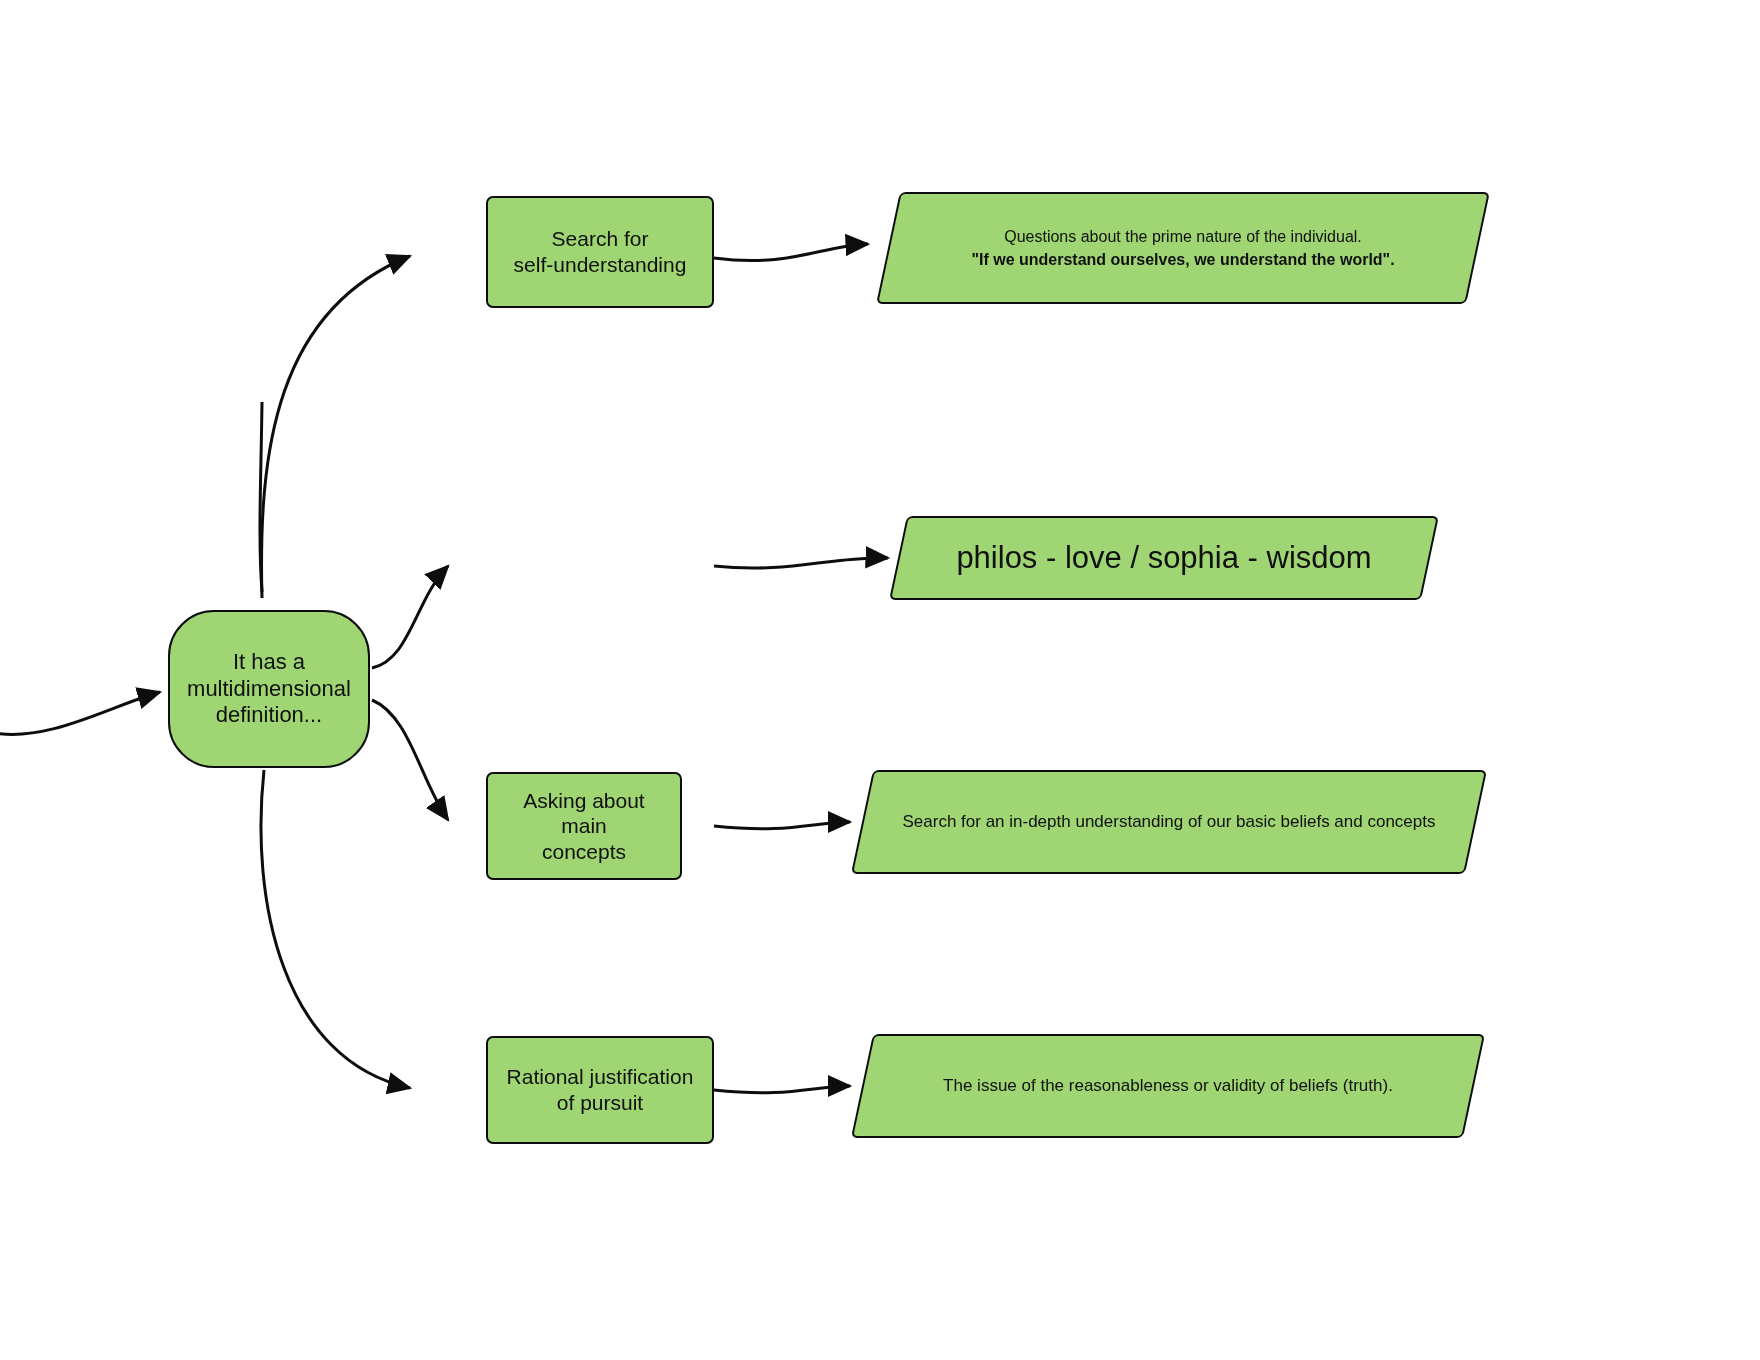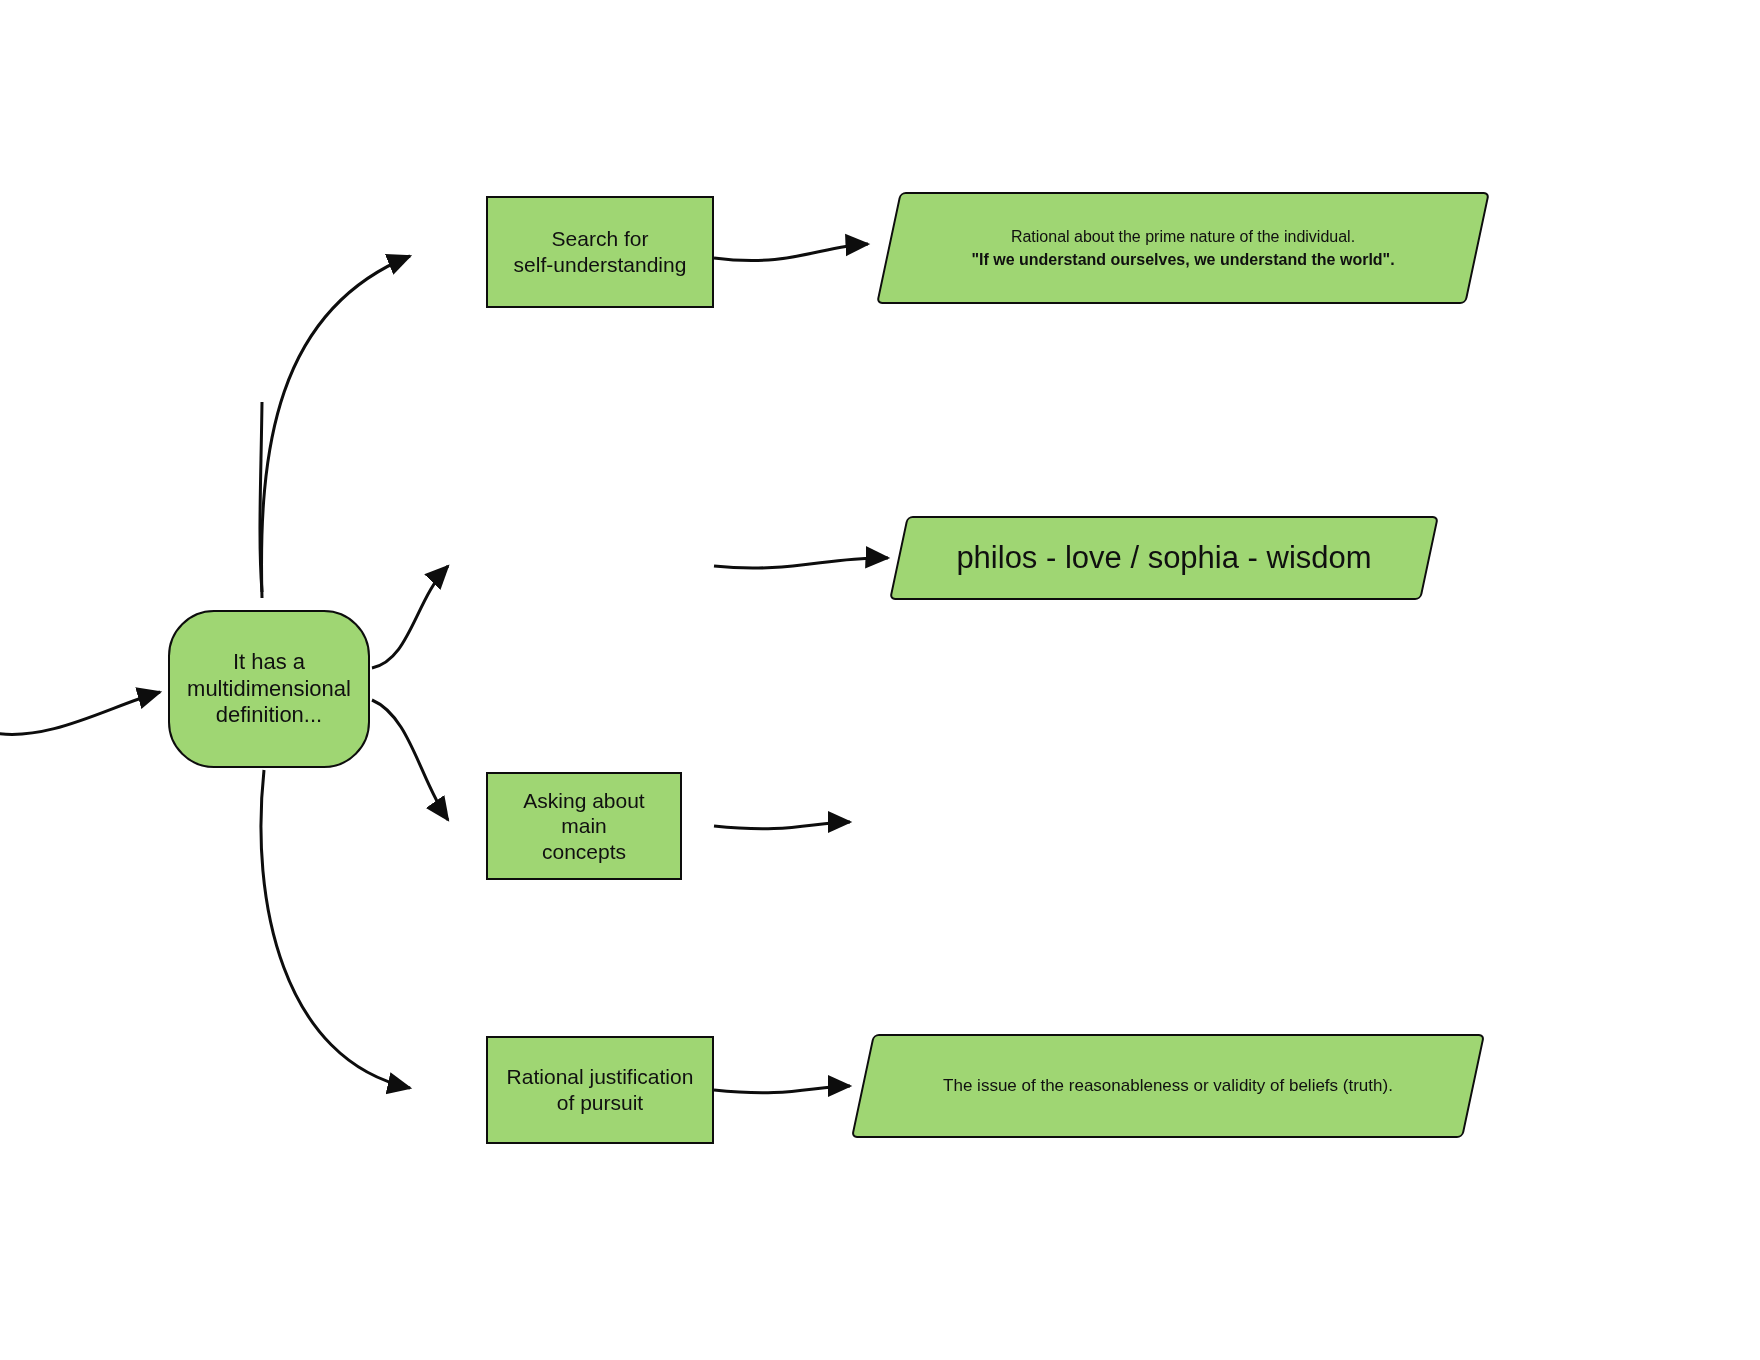--- a/index.html
+++ b/index.html
@@ -40,21 +40,21 @@
     z-index: 3;
   }
   
   .node.root {
     border-radius: 46px;
     font-size: 22px;
     padding: 0 4px;
   }
   
   .node.branch {
-    border-radius: 0;
+    border-radius: 7px;
     font-size: 21px;
     padding: 0 10px;
   }
   
   .skewwrap {
     position: absolute;
     z-index: 3;
   }
   .skewwrap .skin {
     position: absolute;
@@ -130,41 +130,47 @@
     <div>
       <span class="line2">Search for</span>
       <span class="line2">self-understanding</span>
     </div>
   </div>
 
   <div class="skewwrap" style="left:888px; top:192px; width:590px; height:112px;">
     <div class="skin"></div>
     <div class="content">
       <div>
-        <span class="line2 t-sm">Rational about the prime nature of the individual.</span>
+        <span class="line2 t-sm">Questions about the prime nature of the individual.</span>
         <span class="line2 t-sm bold">"If we understand ourselves, we understand the world".</span>
       </div>
     </div>
   </div>
 
 
   <div class="skewwrap" style="left:898px; top:516px; width:532px; height:84px;">
     <div class="skin"></div>
     <div class="content">
       <span class="t-lg">philos - love / sophia - wisdom</span>
     </div>
   </div>
 
   <div class="node branch" style="left:486px; top:772px; width:196px; height:108px;">
     <div>
       <span class="line2">Asking about main</span>
       <span class="line2">concepts</span>
     </div>
   </div>
 
+  <div class="skewwrap" style="left:862px; top:770px; width:614px; height:104px;">
+    <div class="skin"></div>
+    <div class="content">
+      <span class="t-md">Search for an in-depth understanding of our basic beliefs and concepts</span>
+    </div>
+  </div>
 
   <div class="node branch" style="left:486px; top:1036px; width:228px; height:108px;">
     <div>
       <span class="line2">Rational justification</span>
       <span class="line2">of pursuit</span>
     </div>
   </div>
 
   <div class="skewwrap" style="left:862px; top:1034px; width:612px; height:104px;">
     <div class="skin"></div>

